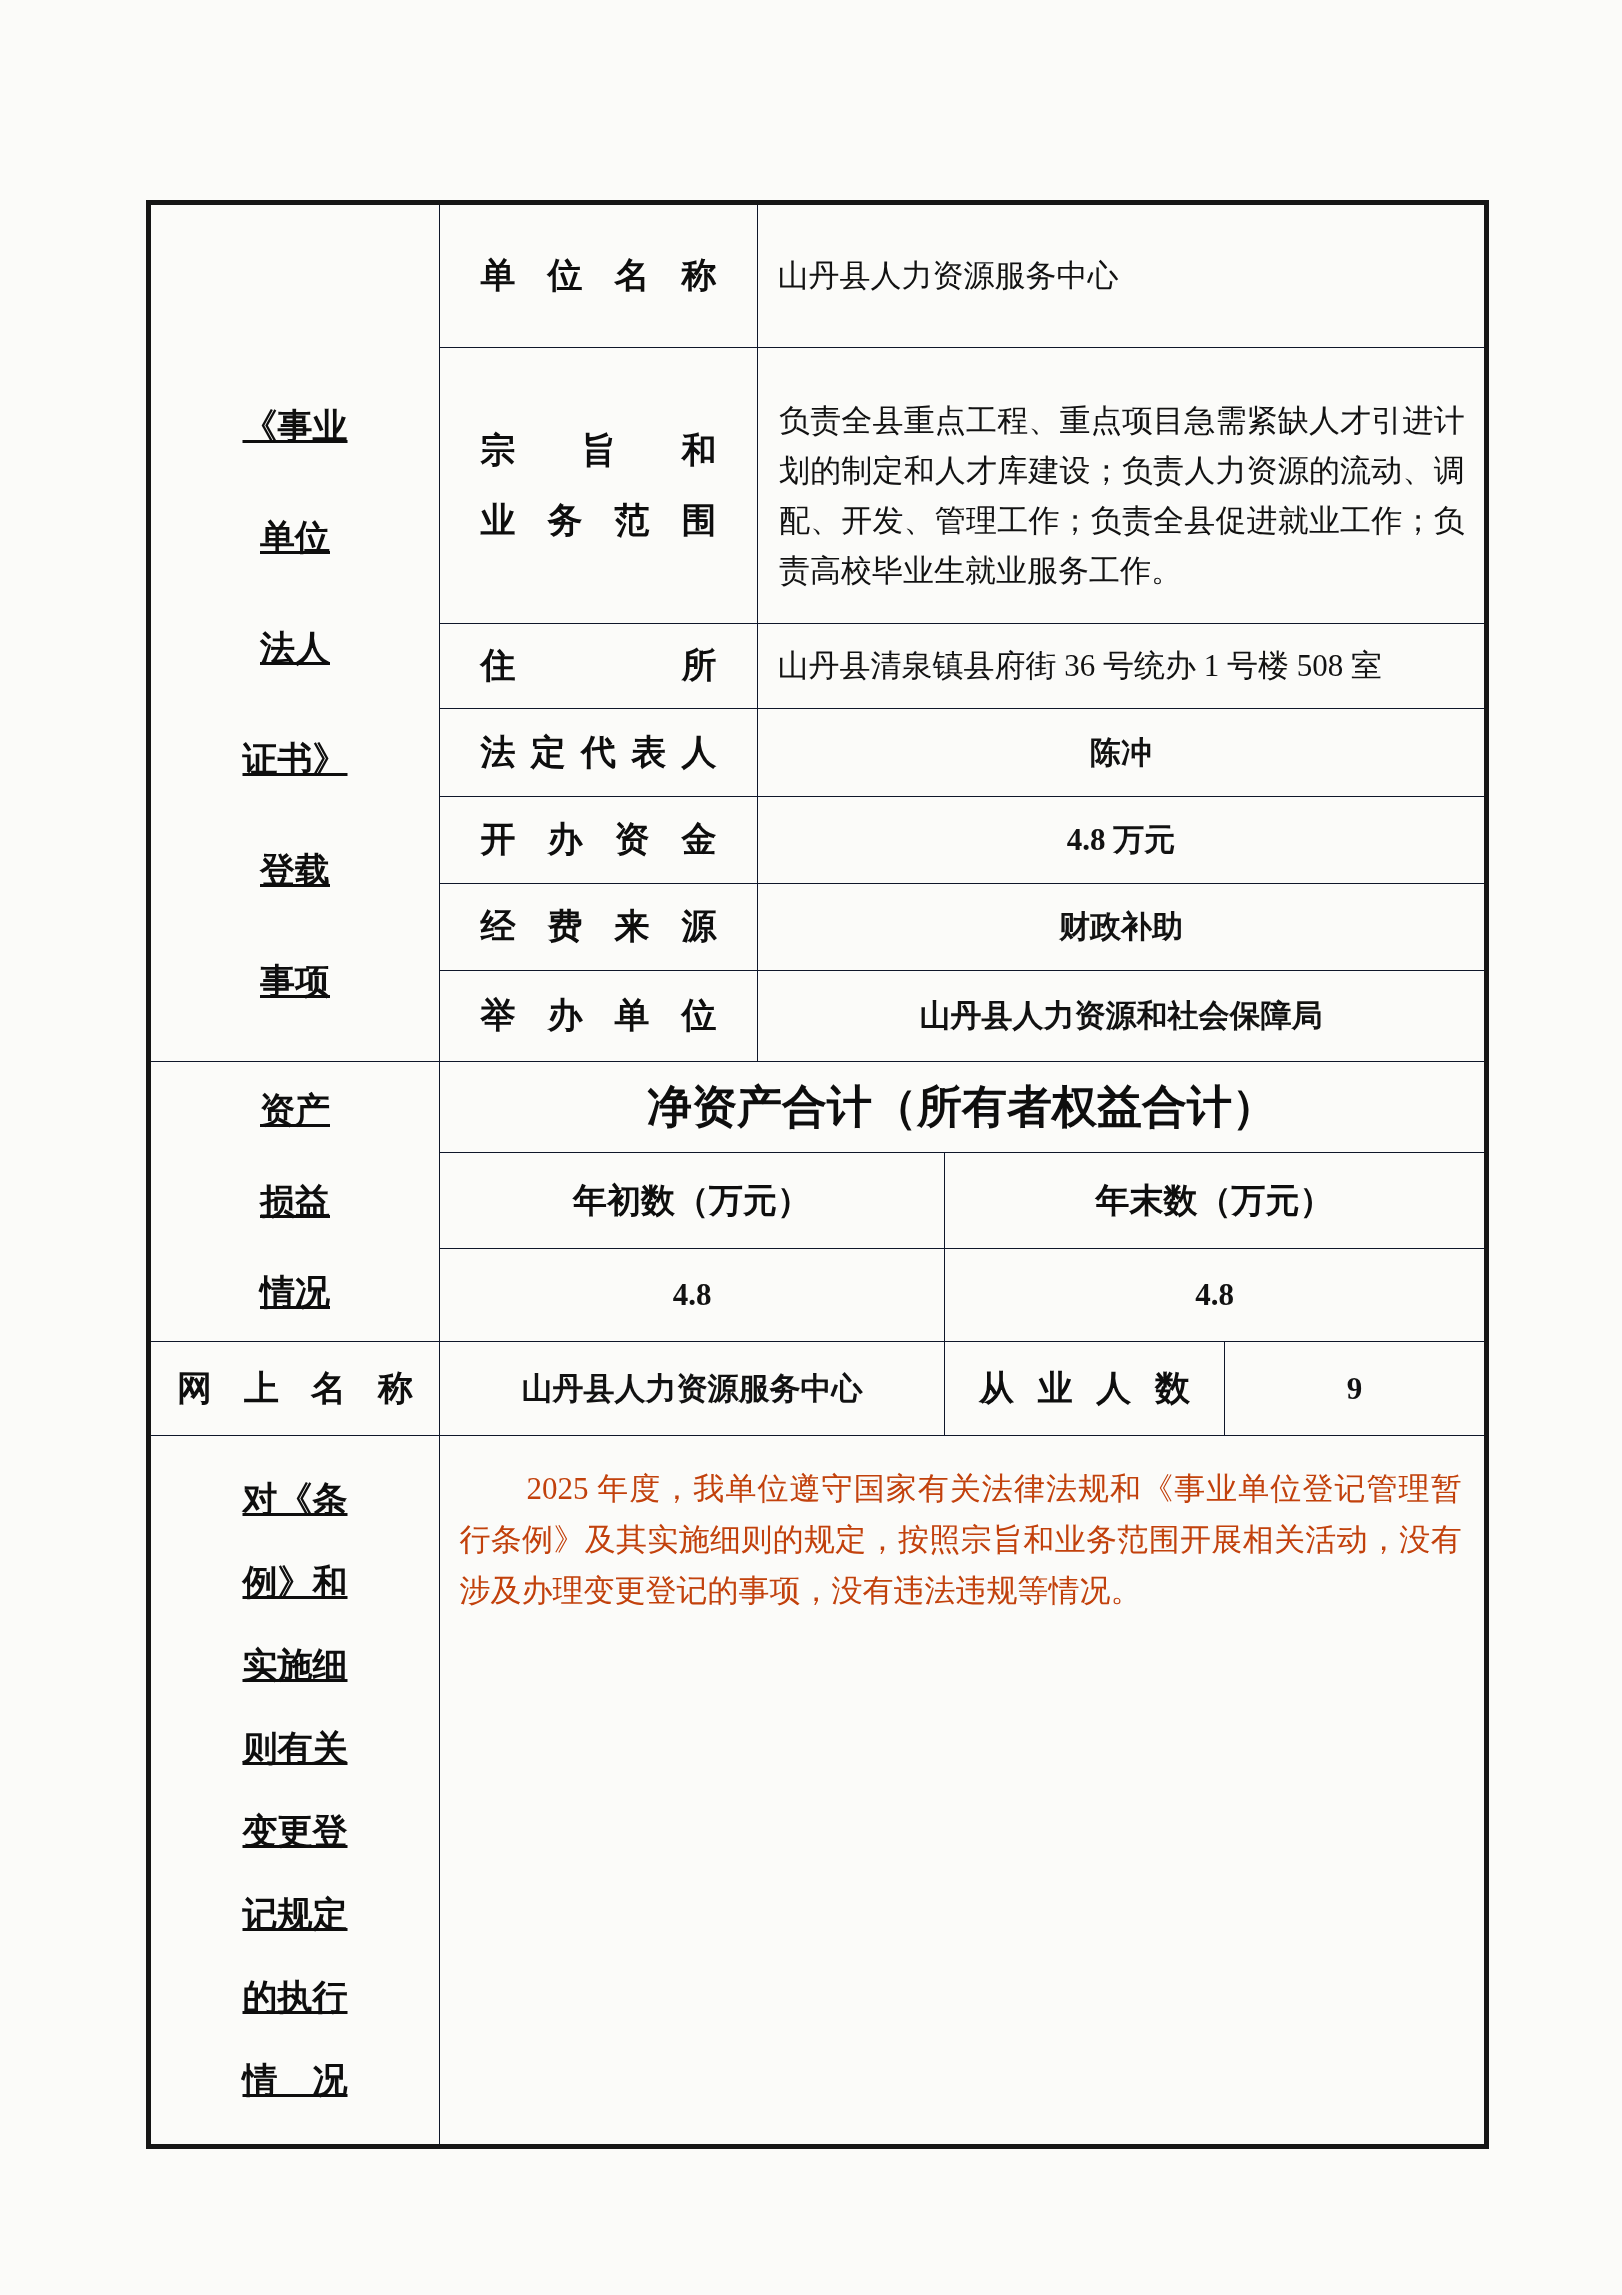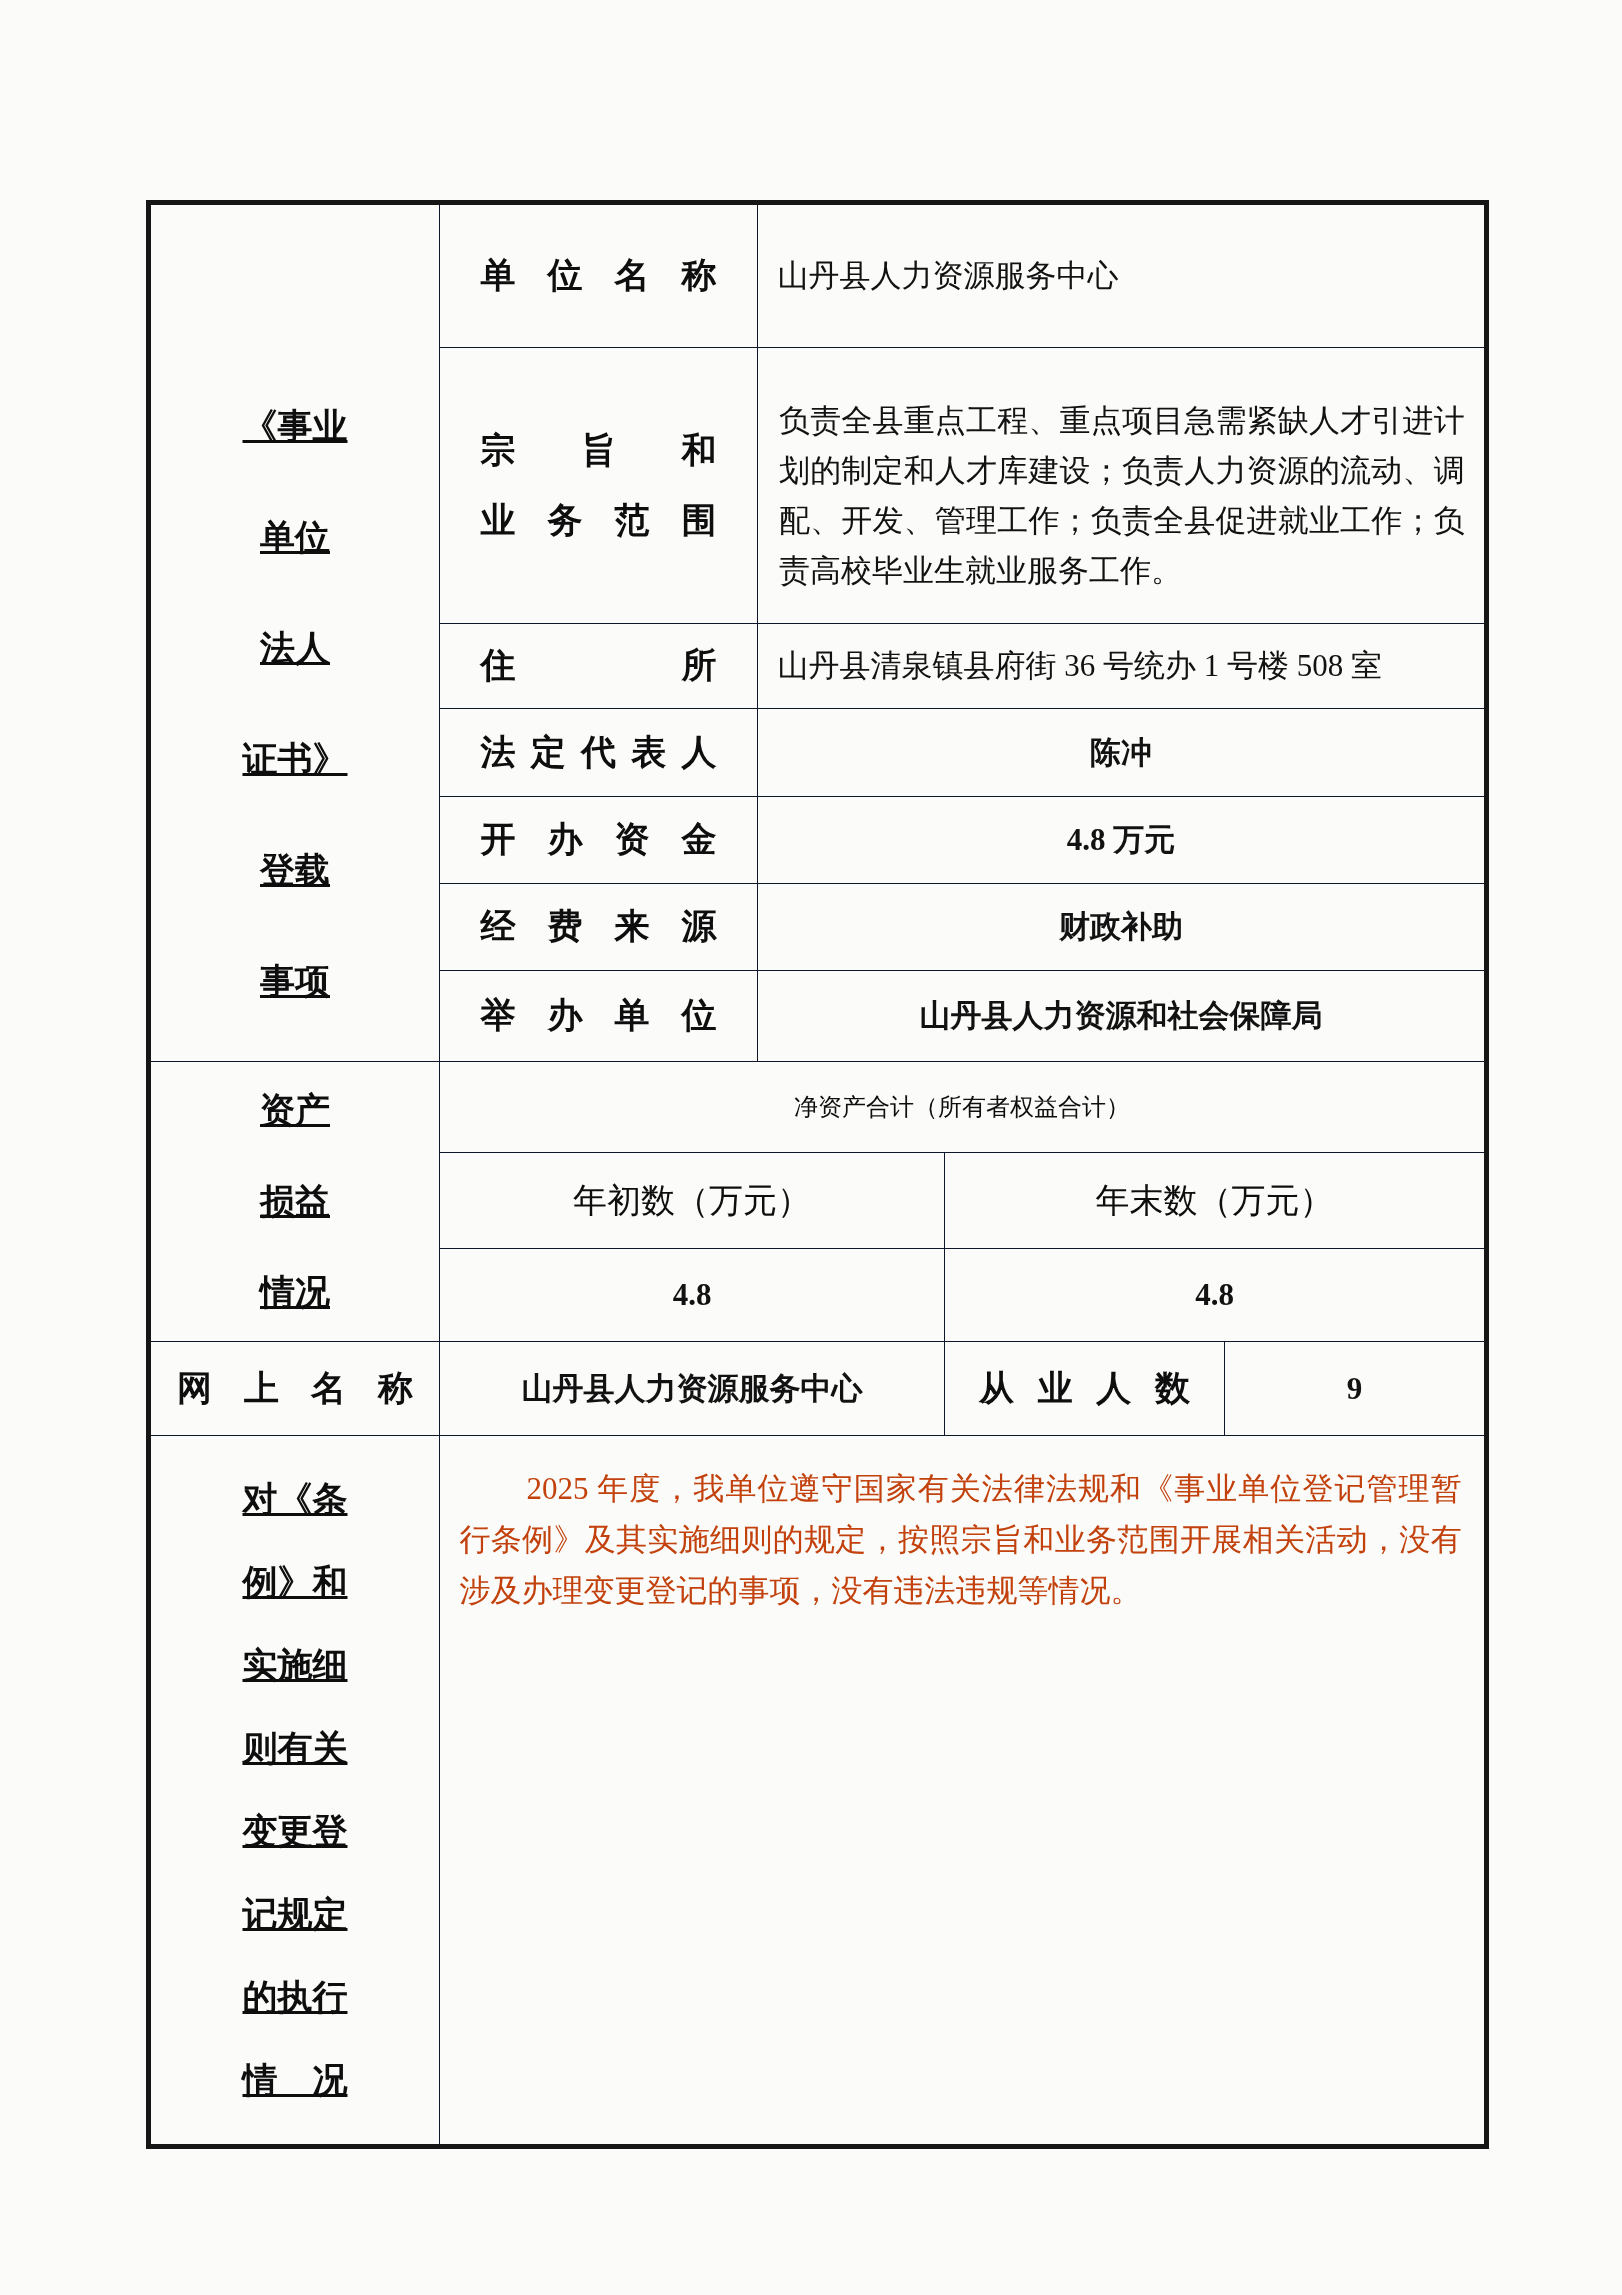--- a/index.html
+++ b/index.html
@@ -32,22 +32,22 @@
   }
   .lab-box.narrow{width:211px;}
   
   .val{font-size:31px;color:#121212;}
   .center{text-align:center;font-weight:bold;}
   .vleft{padding-left:19.4px;}
   .purpose{
     text-align:justify;text-justify:inter-ideograph;
     padding:21px 19.4px 0 21px;line-height:50px;font-size:31px;margin-top:40px;
   }
-  .hdr{font-weight:400;text-align:center;font-size:24px;color:#0e0e0e;}
-  .hdr2{font-weight:400;text-align:center;font-size:34px;color:#0e0e0e;}
+  .hdr{font-weight:700;text-align:center;font-size:45px;color:#0e0e0e;}
+  .hdr2{font-weight:700;text-align:center;font-size:34px;color:#0e0e0e;}
   .stmt{
     vertical-align:top;text-align:justify;text-justify:inter-ideograph;
     padding:27px 22.4px 0 19.4px;text-indent:67px;
     font-size:31px;line-height:51px;color:#c2410c;
   }
 </style>
 </head>
 <body>
 
 <table class="form">

